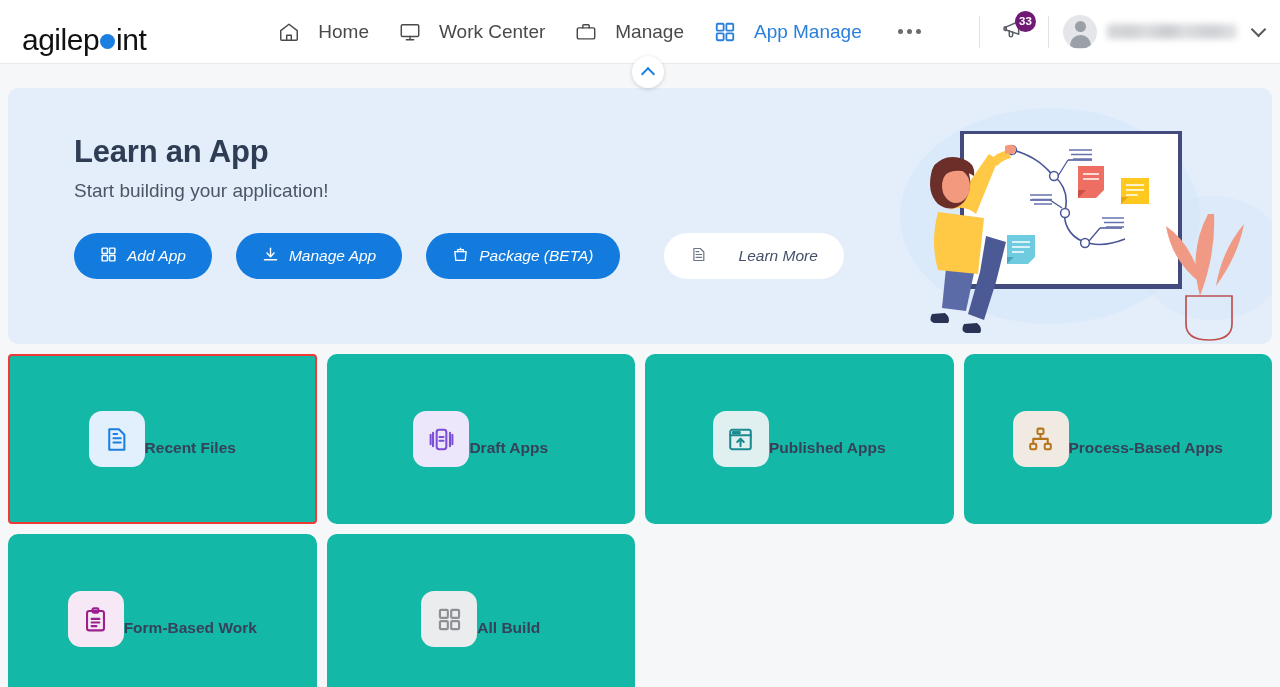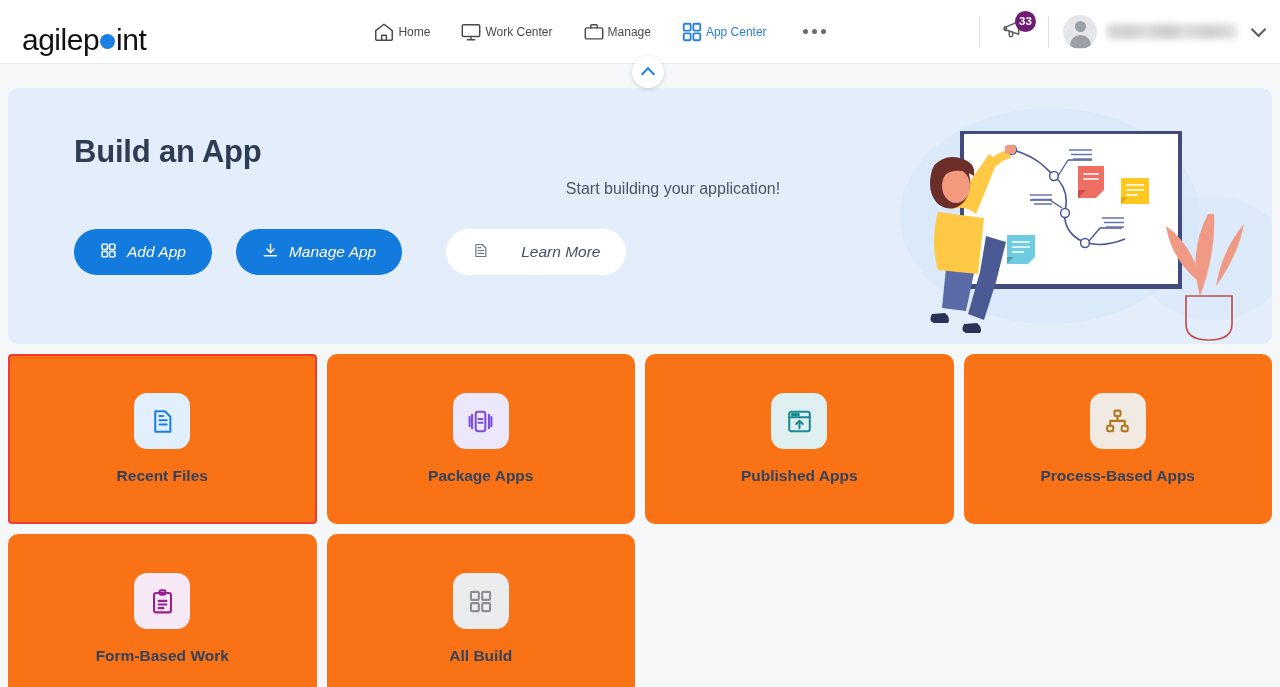--- a/index.html
+++ b/index.html
@@ -47,22 +47,22 @@
   .nav {
     flex: 1;
     display: flex;
     align-items: center;
     justify-content: center;
     gap: 30px;
   }
   .nav-item {
     display: flex;
     align-items: center;
-    gap: 3px;
-    font-size: 12px;
+    gap: 18px;
+    font-size: 19px;
     color: #4a4a4a;
     cursor: pointer;
     white-space: nowrap;
   }
   .nav-item.active { color: #2a7fdd; }
   .nav-icon { display: flex; align-items: center; }
   .nav-more {
     display: flex; gap: 4px; align-items: center;
     cursor: pointer; padding: 0 6px;
   }
@@ -162,24 +162,23 @@
     overflow: hidden;
   }
   .banner-inner { padding: 46px 0 0 66px; position: relative; z-index: 3; }
   .banner-title {
     font-size: 31px;
     color: #2f3d54;
     font-weight: bold;
     letter-spacing: -0.2px;
   }
   .banner-sub {
-    font-size: 16px;
+    font-size: 19px;
     color: #4b5565;
     margin-top: 10px;
-    text-align: center;
   }
   .banner-actions {
     display: flex; align-items: center; gap: 24px;
     margin-top: 31px;
   }
   .btn {
     display: flex; align-items: center; justify-content: center;
     gap: 10px;
     height: 46px;
     border-radius: 23px;
@@ -213,25 +212,25 @@
 
   
   .tiles {
     display: grid;
     grid-template-columns: repeat(4, 1fr);
     gap: 10px;
     padding: 10px 0 0 0;
     margin: 0 8px;
   }
   .tile {
-    background: #f97316;
+    background: #14b8a6;
     border-radius: 10px;
     height: 170px;
     display: flex;
-    flex-direction: column;
+    flex-direction: row;
     align-items: center;
     justify-content: center;
     cursor: pointer;
     border: 1px solid transparent;
   }
   .tile.selected {
     border: 2px solid #ef3a35;
     border-radius: 4px;
   }
   .tile-icon-box {
@@ -294,21 +293,21 @@
 
     <div class="nav-item active">
       <span class="nav-icon">
         <svg width="22" height="22" viewBox="0 0 24 24" fill="none" stroke="#2a7fdd" stroke-width="2">
           <rect x="3" y="3" width="7.5" height="7.5" rx="1"></rect>
           <rect x="13.5" y="3" width="7.5" height="7.5" rx="1"></rect>
           <rect x="3" y="13.5" width="7.5" height="7.5" rx="1"></rect>
           <rect x="13.5" y="13.5" width="7.5" height="7.5" rx="1"></rect>
         </svg>
       </span>
-      <span>App Center</span>
+      <span>App Manage</span>
     </div>
 
     <div class="nav-more">
       <span></span>
       <span></span>
       <span></span>
     </div>
   </div>
 
   <div class="header-right">
@@ -408,21 +407,21 @@
     <ellipse cx="84" cy="98" rx="14" ry="17" fill="#f2997e"></ellipse>
     <path d="M62 78 q10 -12 26 -8 q16 4 14 18 q-12 -8 -24 -4 q-10 4 -12 12 q-6 -10 -4 -18z" fill="#6b2e28"></path>
 
     <path d="M336 126 q-20 38 -8 82 q16 -42 14 -82z" fill="#f09a86"></path>
     <path d="M330 196 q-30 -22 -36 -58 q26 18 36 58z" fill="#f09a86"></path>
     <path d="M344 198 q22 -30 28 -62 q-22 26 -28 62z" fill="#f09a86"></path>
     <path d="M314 208 h46 v28 q0 16 -23 16 q-23 0 -23 -16z" fill="none" stroke="#c0504f" stroke-width="1.7"></path>
   </svg>
 
   <div class="banner-inner">
-    <div class="banner-title">Build an App</div>
+    <div class="banner-title">Learn an App</div>
     <div class="banner-sub">Start building your application!</div>
 
     <div class="banner-actions">
 
       <button class="btn btn-primary">
         <span>
           <svg width="17" height="17" viewBox="0 0 24 24" fill="none" stroke="#fff" stroke-width="2.1">
             <rect x="3" y="3" width="7.5" height="7.5" rx="1"></rect>
               <rect x="13.5" y="3" width="7.5" height="7.5" rx="1"></rect>
             <rect x="3" y="13.5" width="7.5" height="7.5" rx="1"></rect>
@@ -436,20 +435,30 @@
         <span>
           <svg width="17" height="17" viewBox="0 0 24 24" fill="none" stroke="#fff" stroke-width="2" stroke-linecap="round" stroke-linejoin="round">
             <path d="M12 3v11"></path>
               <path d="M7 10l5 5 5-5"></path>
               <path d="M3.5 19.5h17"></path>
           </svg>
         </span>
         <span>Manage App</span>
       </button>
 
+      <button class="btn btn-primary">
+        <span>
+          <svg width="17" height="17" viewBox="0 0 24 24" fill="none" stroke="#fff" stroke-width="1.9" stroke-linecap="round" stroke-linejoin="round">
+            <path d="M4 8h16l-1.4 12.2H5.4z"></path>
+              <path d="M8 8V5.2h8V8"></path>
+              <path d="M12 3v2.2"></path>
+          </svg>
+        </span>
+        <span>Package (BETA)</span>
+      </button>
 
       <button class="btn btn-ghost">
         <span>
           <svg width="17" height="17" viewBox="0 0 24 24" fill="none" stroke="#6d7789" stroke-width="1.7" stroke-linecap="round" stroke-linejoin="round">
             <path d="M5.5 3.5h9l5 5v12h-14z"></path>
               <path d="M8.5 12h8M8.5 16h8M8.5 8h4"></path>
           </svg>
         </span>
         <span>Learn More</span>
       </button>
@@ -470,21 +479,21 @@
   </div>
 
   <div class="tile">
     <div class="tile-icon-box" style="background:#ece7fb">
       <svg width="29" height="29" viewBox="0 0 24 24" fill="none" stroke="#7c4dd6" stroke-width="1.7" stroke-linecap="round" stroke-linejoin="round">
         <rect x="8" y="4" width="8" height="16" rx="2"></rect>
           <path d="M10.3 10h3.4M10.3 13h3.4"></path>
         <path d="M5 6.5v11M3 8v8M19 6.5v11M21 8v8"></path>
       </svg>
     </div>
-    <div class="tile-label">Package Apps</div>
+    <div class="tile-label">Draft Apps</div>
   </div>
 
 
 
   <div class="tile">
     <div class="tile-icon-box" style="background:#e0f0f0">
       <svg width="29" height="29" viewBox="0 0 24 24" fill="none" stroke="#1a8a90" stroke-width="1.7" stroke-linecap="round" stroke-linejoin="round">
         <rect x="3.5" y="4" width="17" height="16" rx="1.6"></rect>
           <path d="M3.5 8.5h17"></path>
         <circle cx="6.4" cy="6.3" r="0.7" fill="#1a8a90"></circle>

